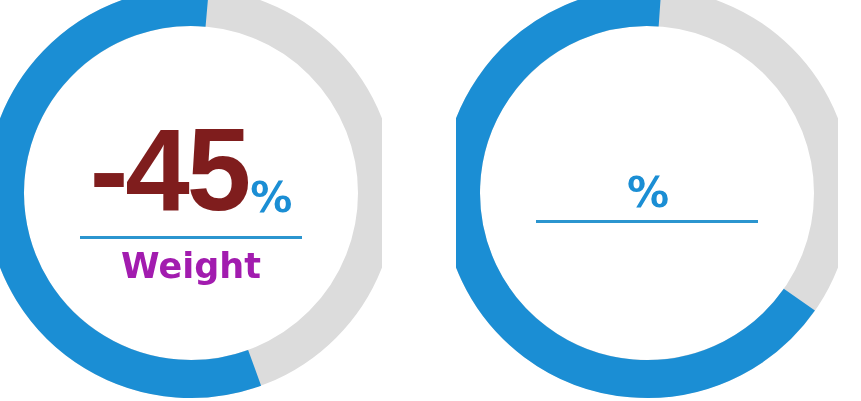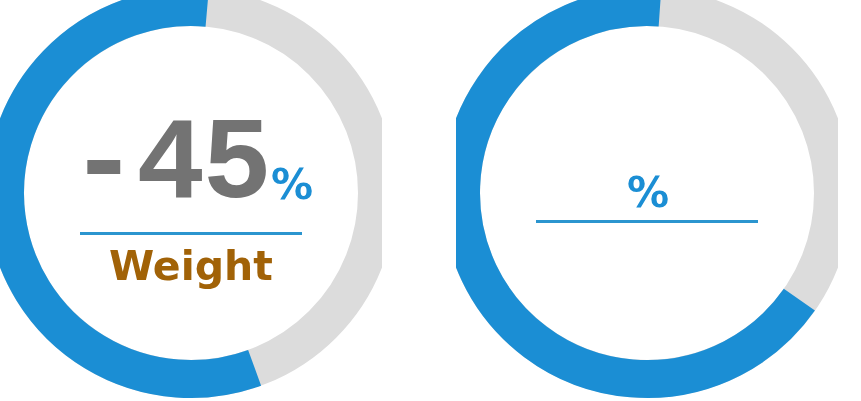--- a/index.html
+++ b/index.html
@@ -43,47 +43,47 @@
     pointer-events: none;
   }
   .value-row {
     display: flex;
     align-items: baseline;
     justify-content: center;
     line-height: 0.95;
     white-space: nowrap;
   }
   .value-number {
-    font-family: Liberation Mono, monospace;
+    font-family: Liberation Sans, sans-serif;
     font-weight: bold;
     font-size: 116px;
     letter-spacing: -3px;
-    color: #737373;
+    color: #7f1d1d;
   }
   .value-pct {
     font-family: "DejaVu Sans", sans-serif;
     font-weight: bold;
     font-size: 42px;
     color: #1b8ed4;
     margin-left: 2px;
     position: relative;
     top: 2px;
   }
   .divider {
     width: 222px;
     height: 3px;
     background: #2b95cf;
     margin-top: 10px;
     margin-bottom: 7px;
   }
   .gauge-label {
     font-family: "DejaVu Sans", sans-serif;
     font-weight: bold;
-    font-size: 41px;
-    color: #a16207;
+    font-size: 35px;
+    color: #a21caf;
     letter-spacing: 0px;
   }
   
   #gauge-weight {
     left: 0px;
     width: 382px;
     height: 401px;
   }
   #gauge-weight .gauge-center {
     transform: translateY(0px);

